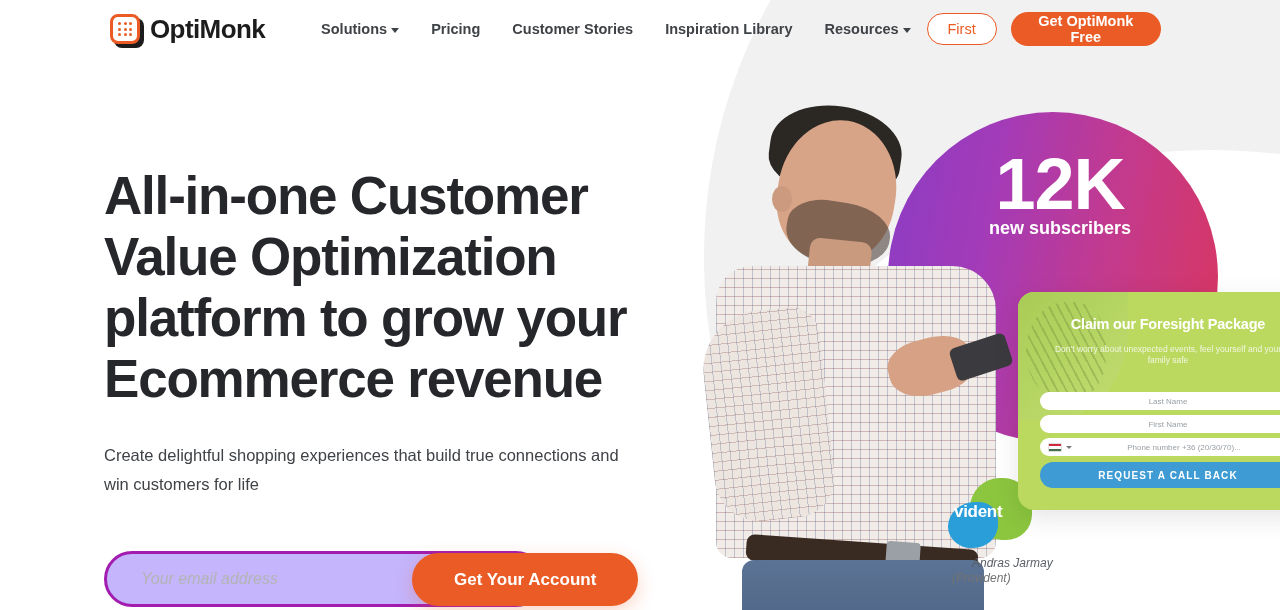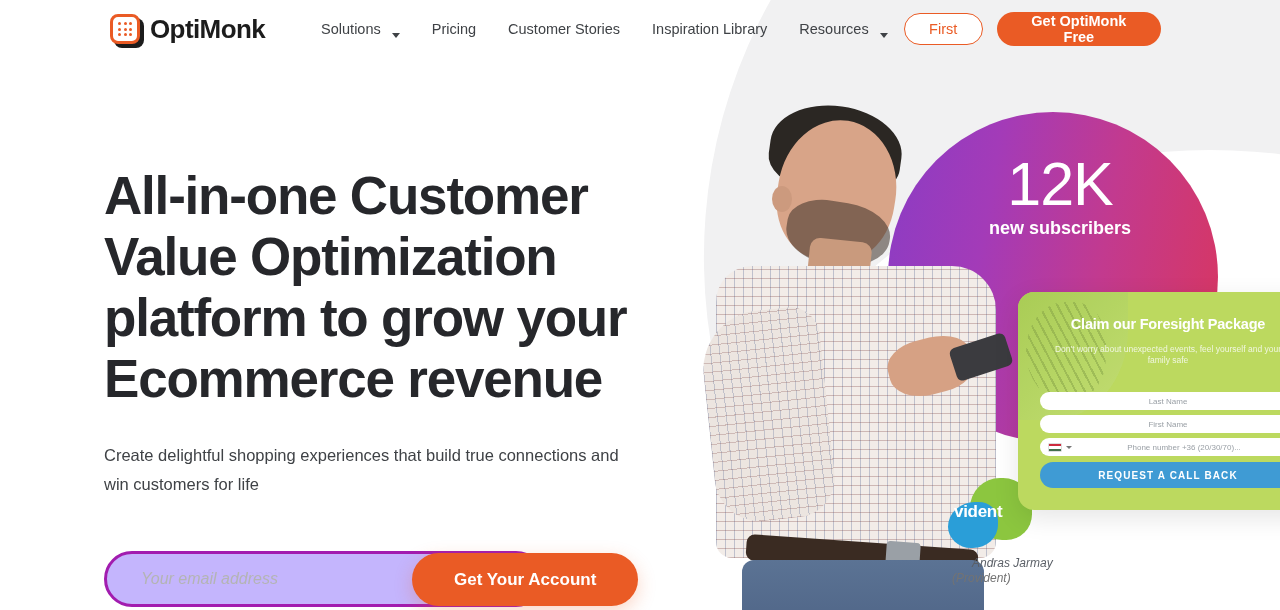--- a/index.html
+++ b/index.html
@@ -52,21 +52,21 @@
     border-radius:8px; background:#1c1c1c; z-index:-1;
   }
   .logo-wrap{ position:relative; }
   .brand-text{
     font-size:26px; font-weight:bold; color:#1c1c1c; letter-spacing:-0.6px;
   }
 
   .nav{ display:flex; align-items:center; margin-left:40px; gap:0; }
   .nav-item{
     font-size:14.5px; color:#3f4246; padding:6px 16px; cursor:pointer;
-    white-space:nowrap; display:flex; align-items:flex-end; gap:11px;
+    white-space:nowrap; display:flex; align-items:center; gap:4px;font-weight:bold;
   }
   .caret{
     width:0; height:0; border-left:4.5px solid transparent; border-right:4.5px solid transparent;
     border-top:5px solid #3f4246; display:inline-block; position:relative; top:1px;
   }
 
   .header-actions{ margin-left:auto; margin-right:119px; display:flex; align-items:center; gap:14px; }
   .btn-login{
     width:88px; height:32px; border-radius:20px;
     border:1.5px solid #ea5b25; background:#fff; color:#ea5b25;
@@ -114,21 +114,21 @@
   }
   .grad-circle{
     position:absolute; top:112px; left:228px; width:330px; height:330px;
     border-radius:50%;
     background:linear-gradient(100deg,#8b3cc4 0%, #a33bb8 30%, #c23a8f 62%, #d9365e 100%);
   }
   .grad-label{
     position:absolute; top:152px; left:300px; width:200px; text-align:center;
     color:#fff; z-index:3; pointer-events:none;
   }
-  .grad-num{ font-size:61px; font-weight:normal; line-height:64px; letter-spacing:-1px; }
+  .grad-num{ font-size:72px; font-weight:bold; line-height:64px; letter-spacing:-1px; }
   .grad-cap{ font-size:18px; font-weight:bold; margin-top:2px; }
 
   
   .person{
     position:absolute; bottom:0; left:30px; width:330px; height:520px; z-index:4;
   }
   .p-head{
     position:absolute; top:30px; left:88px; width:118px; height:142px;
     background:#d8a488; border-radius:52% 52% 46% 46%;
     transform:rotate(9deg);

